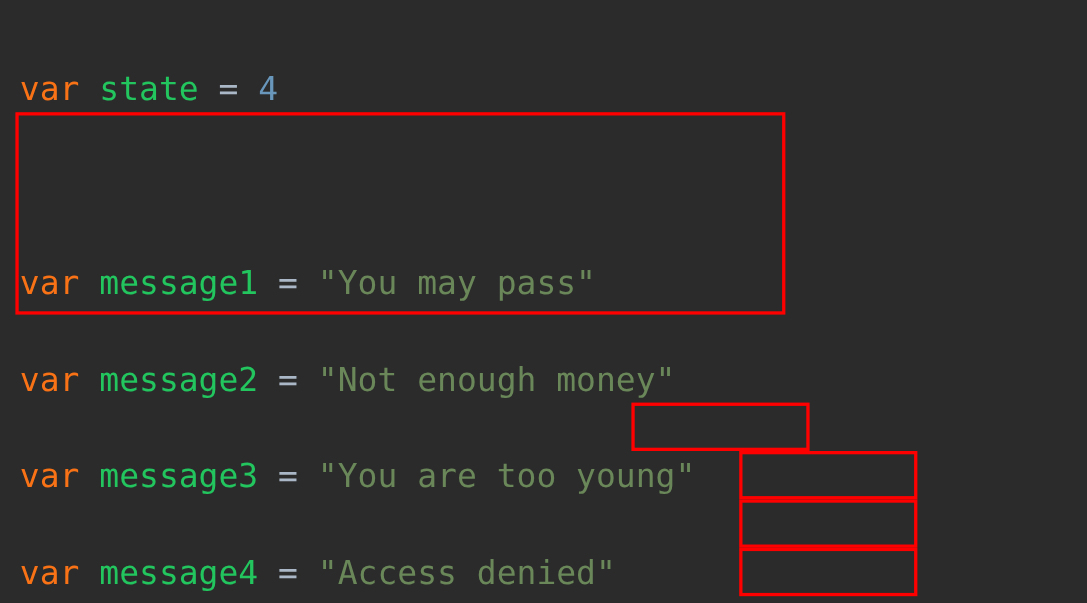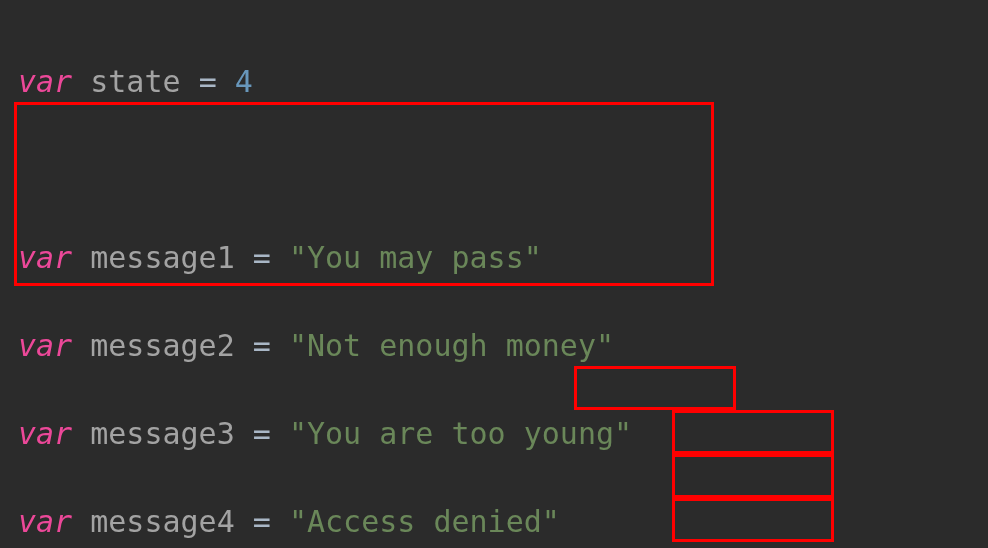--- a/index.html
+++ b/index.html
@@ -12,22 +12,22 @@
   }
   .code-area {
     font-family: "Consolas", "Menlo", "DejaVu Sans Mono", monospace;
     font-size: 30px;
     line-height: 44px;
     color: #a9b7c6;
     padding: 16px 0 0 18px;
     white-space: pre;
     position: relative;
   }
-  .tok-kw { color: #ec4899; font-style: italic; }
-  .tok-ident { color: #a3a3a3; }
+  .tok-kw { color: #f97316; }
+  .tok-ident { color: #22c55e; }
   .tok-op { color: #a9b7c6; }
   .tok-num { color: #6897bb; }
   .tok-str { color: #6a8759; }
   .red-box {
     position: absolute;
     border: 3px solid #ff0000;
     box-sizing: border-box;
     pointer-events: none;
   }
 </style>

